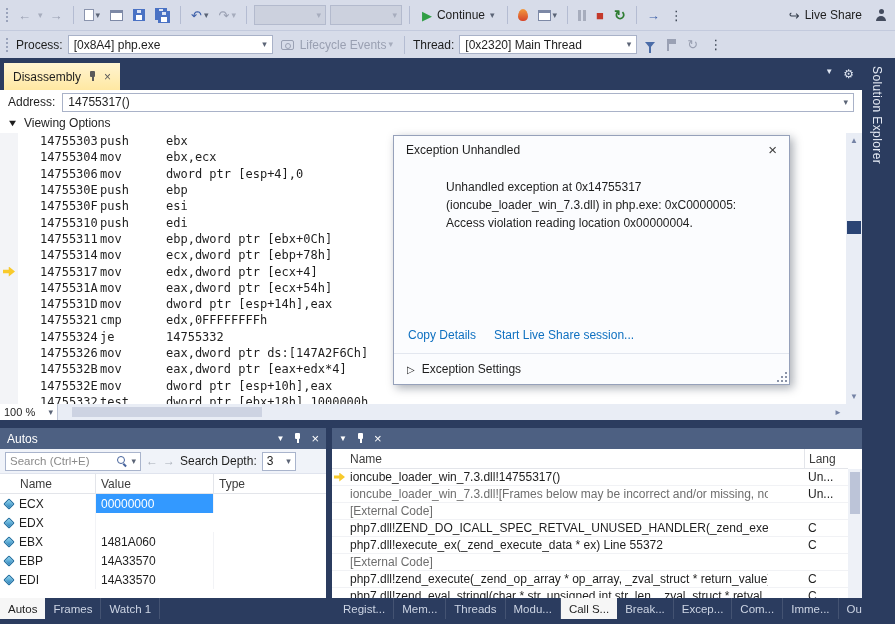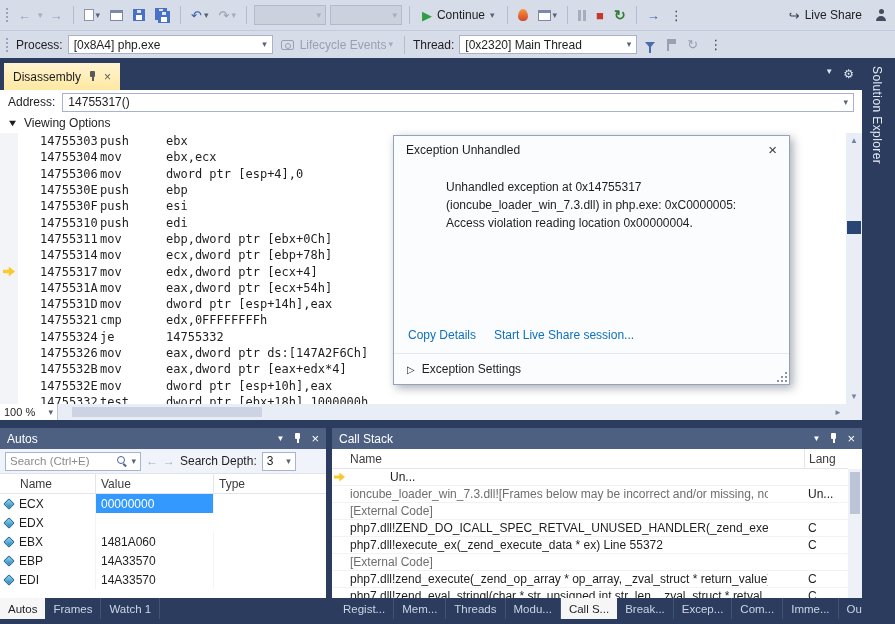--- a/index.html
+++ b/index.html
@@ -518,38 +518,38 @@
           <span>EDI</span>
         </span>
         <span class="ar-value">14A33570</span>
         <span class="ar-type"></span>
       </div>
     </div>
 </div>
 
 <div class="panel cs-panel">
   <div class="panel-title">
-    <span class="t">Call Stack</span>
     <span class="ticons">
       <span class="wm">▼</span>
       <span class="pin-icon"></span>
       <span class="xg">×</span>
     </span>
   </div>
   <div class="cs-grid">
     <div class="cs-header">
       <span class="cs-h-gut"></span>
       <span class="cs-h-name">Name</span>
       <span class="cs-h-lang">Lang</span>
     </div>
     <div>
         <div class="csrow">
           <span class="cs-gut">
             <span class="arrow-yellow small"></span>
           </span>
+          <span class="cs-name">ioncube_loader_win_7.3.dll!14755317()</span>
           <span class="cs-lang">Un...</span>
         </div>
         <div class="csrow">
           <span class="cs-gut"></span>
           <span class="cs-name dim">ioncube_loader_win_7.3.dll![Frames below may be incorrect and/or missing, no symb...</span>
           <span class="cs-lang">Un...</span>
         </div>
         <div class="csrow">
           <span class="cs-gut"></span>
           <span class="cs-name dim">[External Code]</span>

